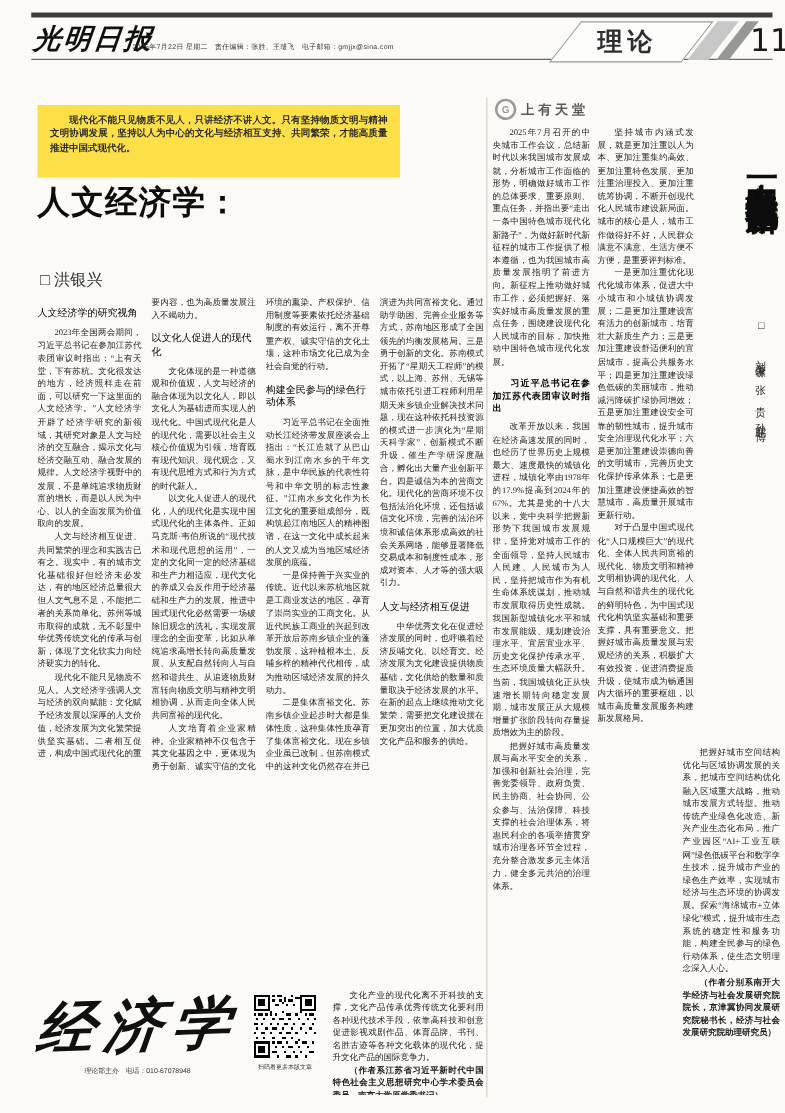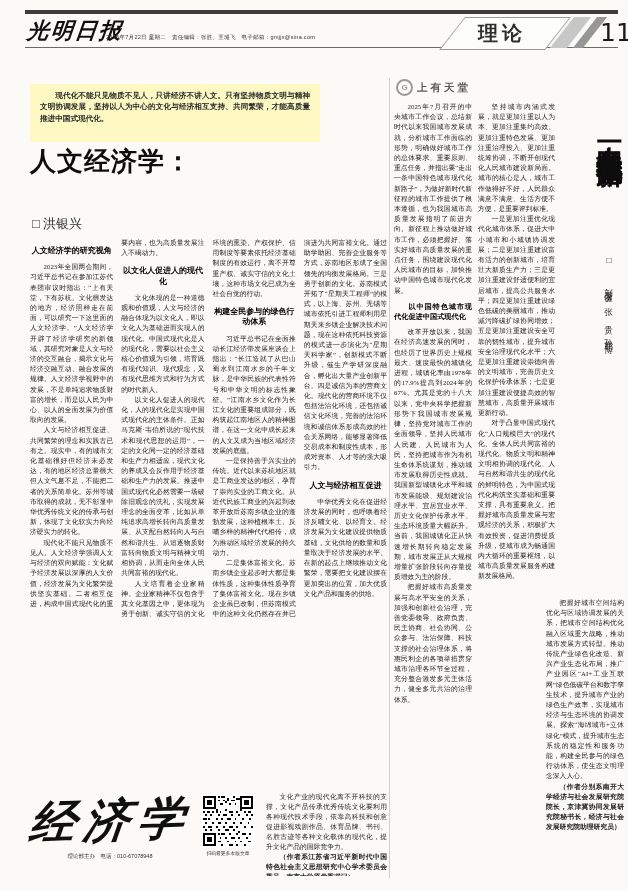--- a/index.html
+++ b/index.html
@@ -12,27 +12,27 @@
   .dateline{position:absolute;left:106px;top:34px;font-size:5.5px;color:#333;font-family:"Liberation Sans","DejaVu Sans",sans-serif;letter-spacing:.3px;}
   .head-rule{position:absolute;left:25px;top:47px;width:593px;height:1px;background:#6a6a6a;}
   .tab-wrap{position:absolute;left:438px;top:17px;width:182px;height:16px;}
   .tab-body{position:absolute;left:14px;top:0;width:104px;height:31px;background:#fdfdfc;border:1px solid #9a9a9a;transform:skewX(-38deg);}
   .tab-stripe1{position:absolute;left:124px;top:0;width:17px;height:31px;background:#c7c7c7;transform:skewX(-38deg);}
   .tab-stripe2{position:absolute;left:147px;top:0;width:10px;height:31px;background:#979797;transform:skewX(-38deg);}
   .tab-label{position:absolute;left:40px;top:3px;font-size:20px;font-weight:900;letter-spacing:4px;color:#2e2e2e;}
   .page-num{position:absolute;left:162px;top:1px;font-size:25px;font-family:"DejaVu Sans","Liberation Sans",sans-serif;color:#1a1a1a;}
 
   
-  .quote-box{position:absolute;left:30px;top:84px;width:270px;height:46px;background:#fef9c3;padding:6px 10px;font-size:7.6px;line-height:11.4px;font-weight:700;color:#2b2b2b;text-align:justify;}
+  .quote-box{position:absolute;left:30px;top:84px;width:270px;height:46px;background:#fde047;padding:6px 10px;font-size:7.6px;line-height:11.4px;font-weight:700;color:#2b2b2b;text-align:justify;}
   .quote-box p{margin:0;text-indent:2em;}
   .main-title{position:absolute;left:30px;top:146px;width:356px;color:#0d0d0d;font-weight:900;line-height:31px;font-size:26px;letter-spacing:1px;}
   .byline-main{position:absolute;left:32px;top:215px;font-size:13px;color:#333;}
   .main-cols{position:absolute;left:30px;top:238px;width:357px;height:548px;column-count:4;column-gap:8px;font-size:6.8px;line-height:10.2px;text-align:justify;overflow:hidden;}
   .main-cols p{margin:0;text-indent:2em;}
-  h3.main-sub{font-size:8px;font-weight:700;text-align:center;margin:8px 0 6px;color:#000;}
+  h3.main-sub{font-size:8px;font-weight:400;text-align:left;margin:8px 0 6px;color:#000;}
 
   
   .bottom-strip{position:absolute;left:30px;top:792px;width:357px;height:84px;display:flex;gap:9px;}
   .callig-box{width:160px;text-align:center;}
   .callig{font-size:46px;font-weight:900;font-style:italic;letter-spacing:8px;transform:skewX(-8deg) rotate(-2deg);color:#101010;line-height:58px;white-space:nowrap;}
   .publisher{font-size:5.5px;color:#333;margin-top:3px;font-family:"Liberation Sans","DejaVu Sans",sans-serif;}
   .qr-box{width:58px;text-align:center;}
   .qr-box svg{width:54px;height:54px;display:block;margin:2px auto 2px;}
   .qr-caption{font-size:4.8px;color:#333;font-family:"Liberation Sans","DejaVu Sans",sans-serif;}
   .end-text{flex:1;font-size:6.8px;line-height:10px;text-align:justify;overflow:hidden;}
@@ -129,21 +129,21 @@
   </div>
 
   <div class="side-divider"></div>
   <div class="obs-header">
     <span class="obs-icon">G</span>
     <span class="obs-title">上有天堂</span>
   </div>
 
   <div class="side-col col1">
     <p>2025年7月召开的中央城市工作会议，总结新时代以来我国城市发展成就，分析城市工作面临的形势，明确做好城市工作的总体要求、重要原则、重点任务，并指出要“走出一条中国特色城市现代化新路子”，为做好新时代新征程的城市工作提供了根本遵循，也为我国城市高质量发展指明了前进方向。新征程上推动做好城市工作，必须把握好、落实好城市高质量发展的重点任务，围绕建设现代化人民城市的目标，加快推动中国特色城市现代化发展。</p>
-    <h4 class="side-sub">以中国特色城市现代化促进中国式现代化</h4>
+    <h4 class="side-sub">习近平总书记在参加江苏代表团审议时指出</h4>
     <p>改革开放以来，我国在经济高速发展的同时，也经历了世界历史上规模最大、速度最快的城镇化进程，城镇化率由1978年的17.9%提高到2024年的67%。尤其是党的十八大以来，党中央科学把握新形势下我国城市发展规律，坚持党对城市工作的全面领导，坚持人民城市人民建、人民城市为人民，坚持把城市作为有机生命体系统谋划，推动城市发展取得历史性成就。我国新型城镇化水平和城市发展能级、规划建设治理水平、宜居宜业水平、历史文化保护传承水平、生态环境质量大幅跃升。当前，我国城镇化正从快速增长期转向稳定发展期，城市发展正从大规模增量扩张阶段转向存量提质增效为主的阶段。</p>
     <p>把握好城市高质量发展与高水平安全的关系，加强和创新社会治理，完善党委领导、政府负责、民主协商、社会协同、公众参与、法治保障、科技支撑的社会治理体系，将惠民利企的各项举措贯穿城市治理各环节全过程，充分整合激发多元主体活力，健全多元共治的治理体系。</p>
   </div>
 
   <div class="side-col col2">
     <p>坚持城市内涵式发展，就是更加注重以人为本、更加注重集约高效、更加注重特色发展、更加注重治理投入、更加注重统筹协调，不断开创现代化人民城市建设新局面。城市的核心是人，城市工作做得好不好，人民群众满意不满意、生活方便不方便，是重要评判标准。</p>
     <p>一是更加注重优化现代化城市体系，促进大中小城市和小城镇协调发展；二是更加注重建设富有活力的创新城市，培育壮大新质生产力；三是更加注重建设舒适便利的宜居城市，提高公共服务水平；四是更加注重建设绿色低碳的美丽城市，推动减污降碳扩绿协同增效；五是更加注重建设安全可靠的韧性城市，提升城市安全治理现代化水平；六是更加注重建设崇德向善的文明城市，完善历史文化保护传承体系；七是更加注重建设便捷高效的智慧城市，高质量开展城市更新行动。</p>
     <p>对于凸显中国式现代化“人口规模巨大”的现代化、全体人民共同富裕的现代化、物质文明和精神文明相协调的现代化、人与自然和谐共生的现代化的鲜明特色，为中国式现代化构筑坚实基础和重要支撑，具有重要意义。把握好城市高质量发展与宏观经济的关系，积极扩大有效投资，促进消费提质升级，使城市成为畅通国内大循环的重要枢纽，以城市高质量发展服务构建新发展格局。</p>
   </div>
 

